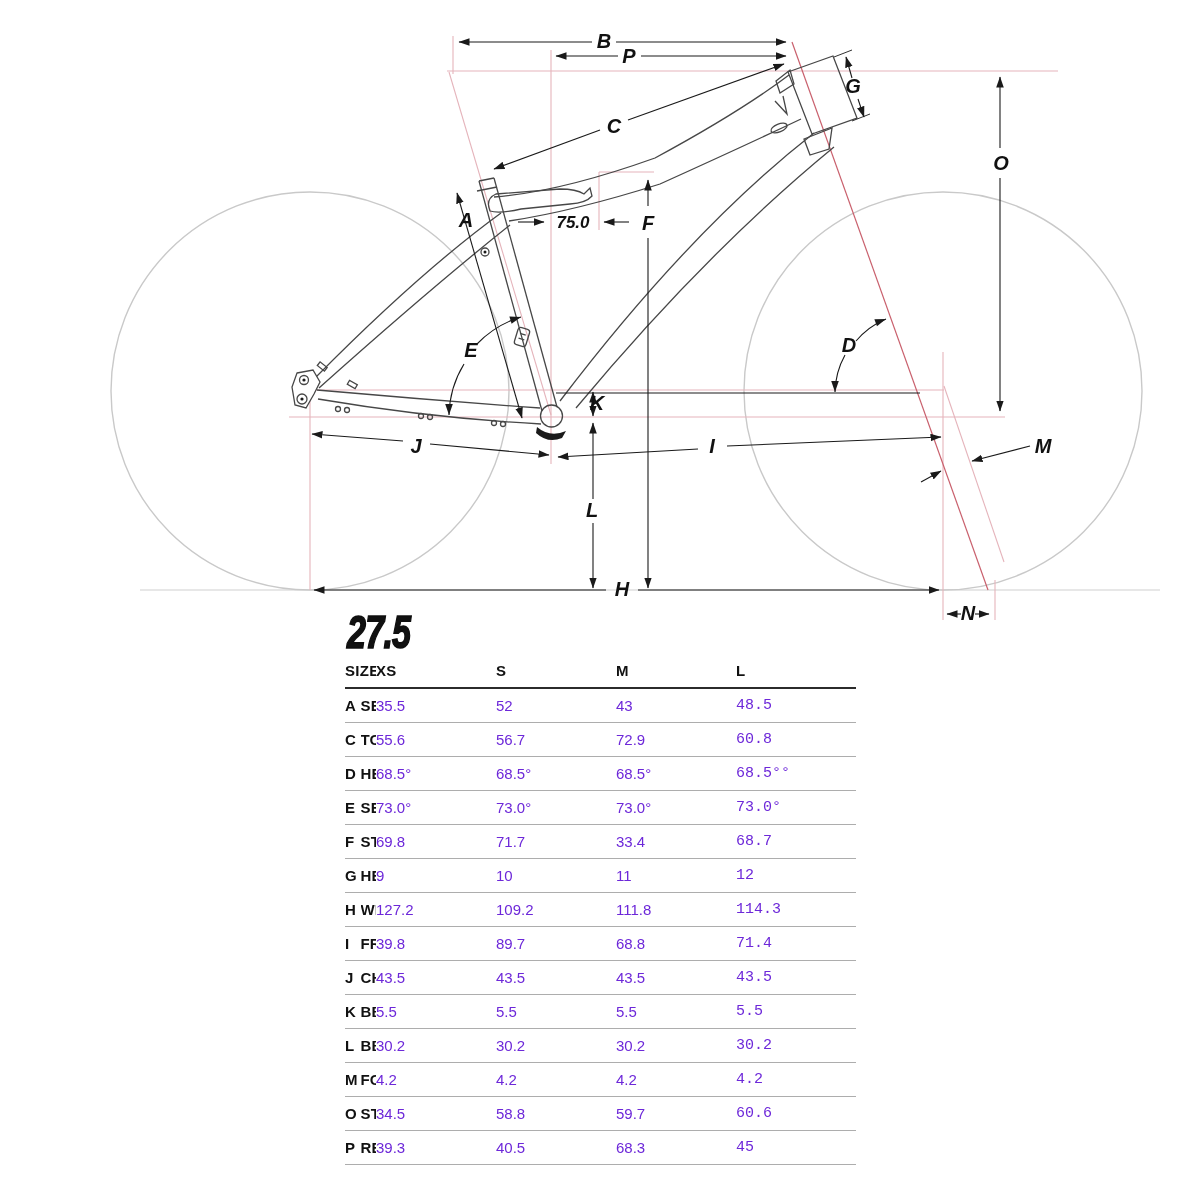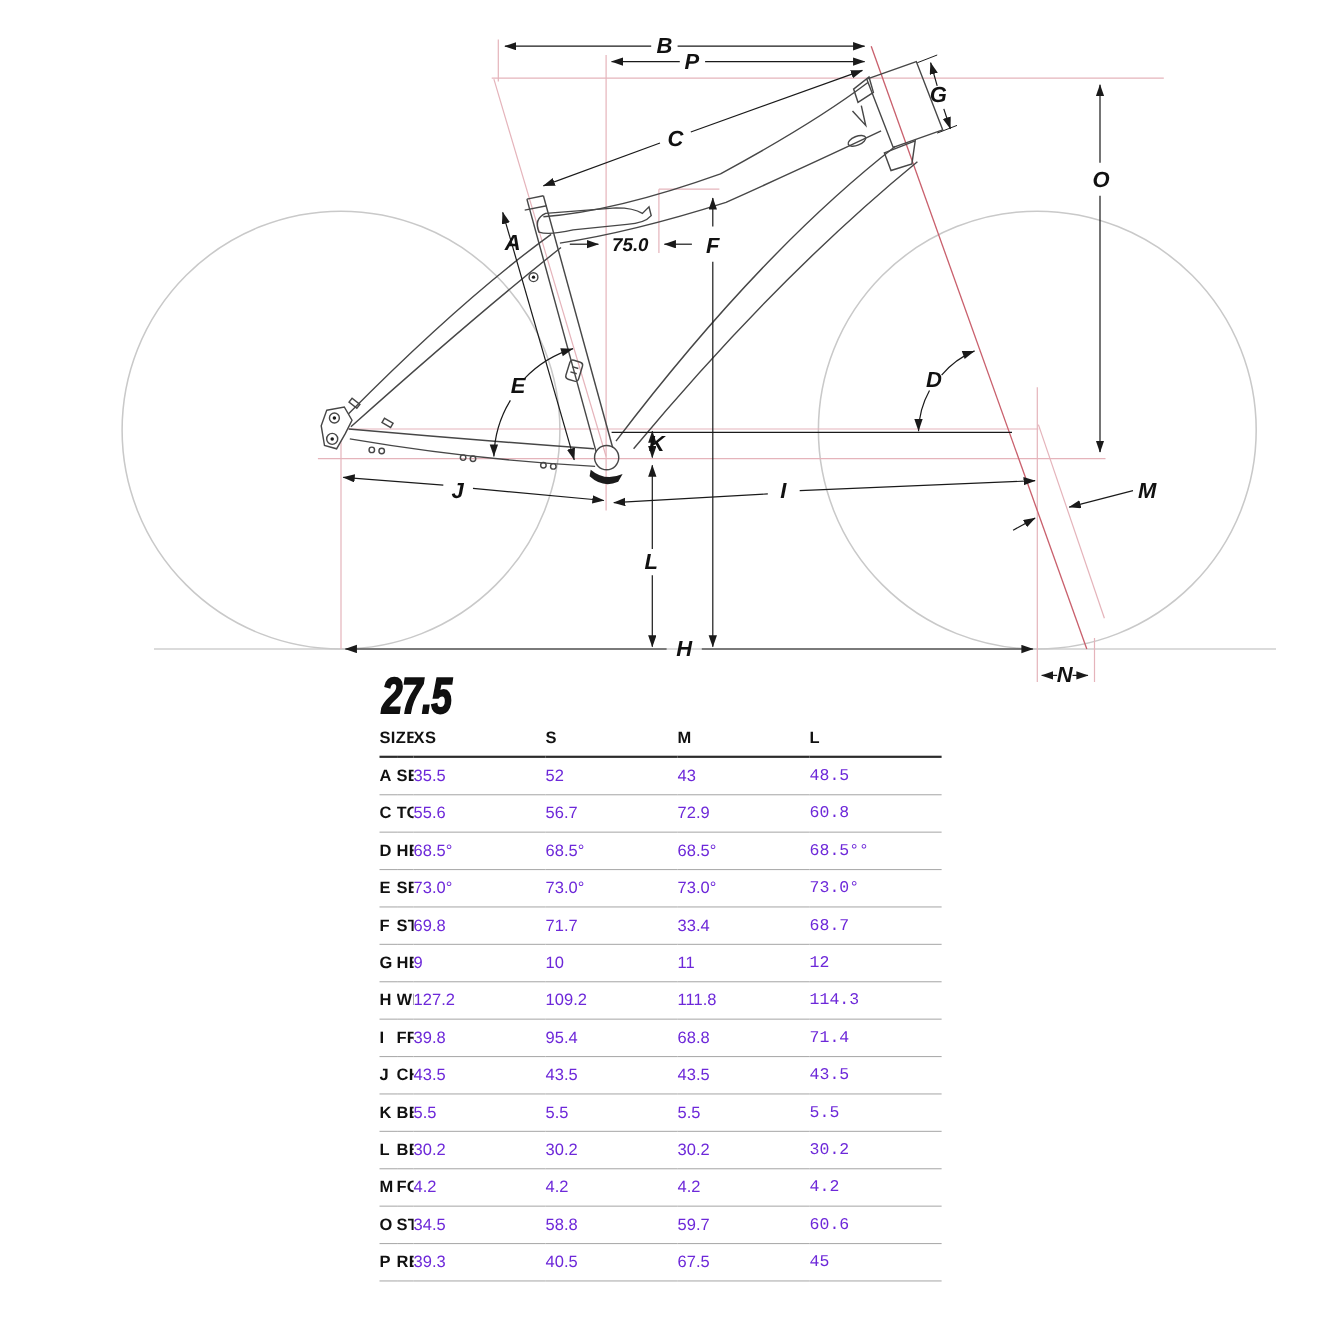--- a/index.html
+++ b/index.html
@@ -271,21 +271,21 @@
         <td class="c-name">WHEELBASE</td>
         <td class="c-v1 val">127.2</td>
         <td class="c-v2 val">109.2</td>
         <td class="c-v3 val">111.8</td>
         <td class="c-v4 val">114.3</td>
       </tr>
       <tr>
         <td class="c-letter">I</td>
         <td class="c-name">FRONT CENTER</td>
         <td class="c-v1 val">39.8</td>
-        <td class="c-v2 val">95.4</td>
+        <td class="c-v2 val">89.7</td>
         <td class="c-v3 val">68.8</td>
         <td class="c-v4 val">71.4</td>
       </tr>
       <tr>
         <td class="c-letter">J</td>
         <td class="c-name">CHAIN STAY LENGTH</td>
         <td class="c-v1 val">43.5</td>
         <td class="c-v2 val">43.5</td>
         <td class="c-v3 val">43.5</td>
         <td class="c-v4 val">43.5</td>
@@ -320,19 +320,19 @@
         <td class="c-v1 val">34.5</td>
         <td class="c-v2 val">58.8</td>
         <td class="c-v3 val">59.7</td>
         <td class="c-v4 val">60.6</td>
       </tr>
       <tr>
         <td class="c-letter">P</td>
         <td class="c-name">REACH</td>
         <td class="c-v1 val">39.3</td>
         <td class="c-v2 val">40.5</td>
-        <td class="c-v3 val">67.5</td>
+        <td class="c-v3 val">68.3</td>
         <td class="c-v4 val">45</td>
       </tr>
     </tbody>
   </table>
 
 </div>
 
 </body></html>

